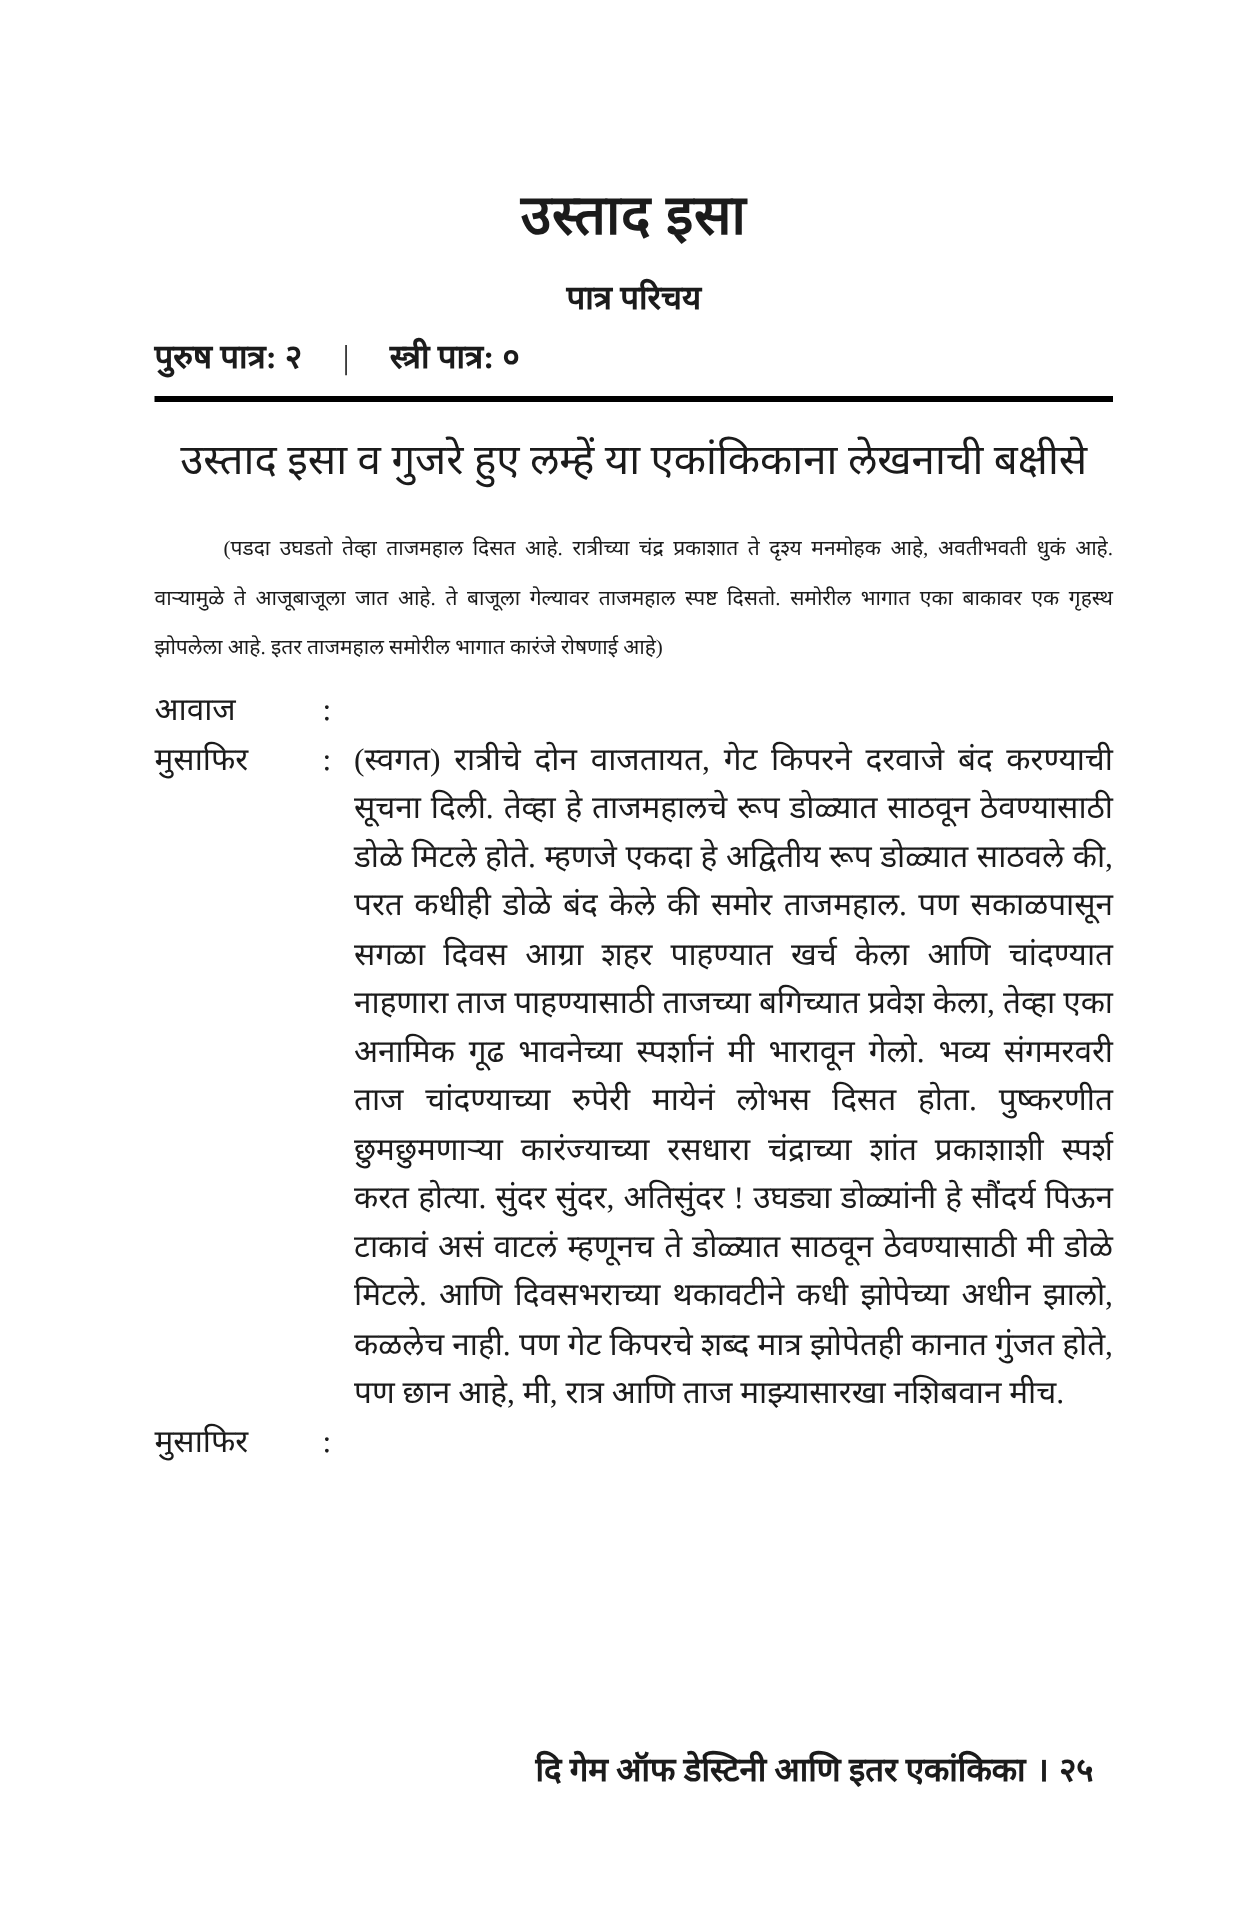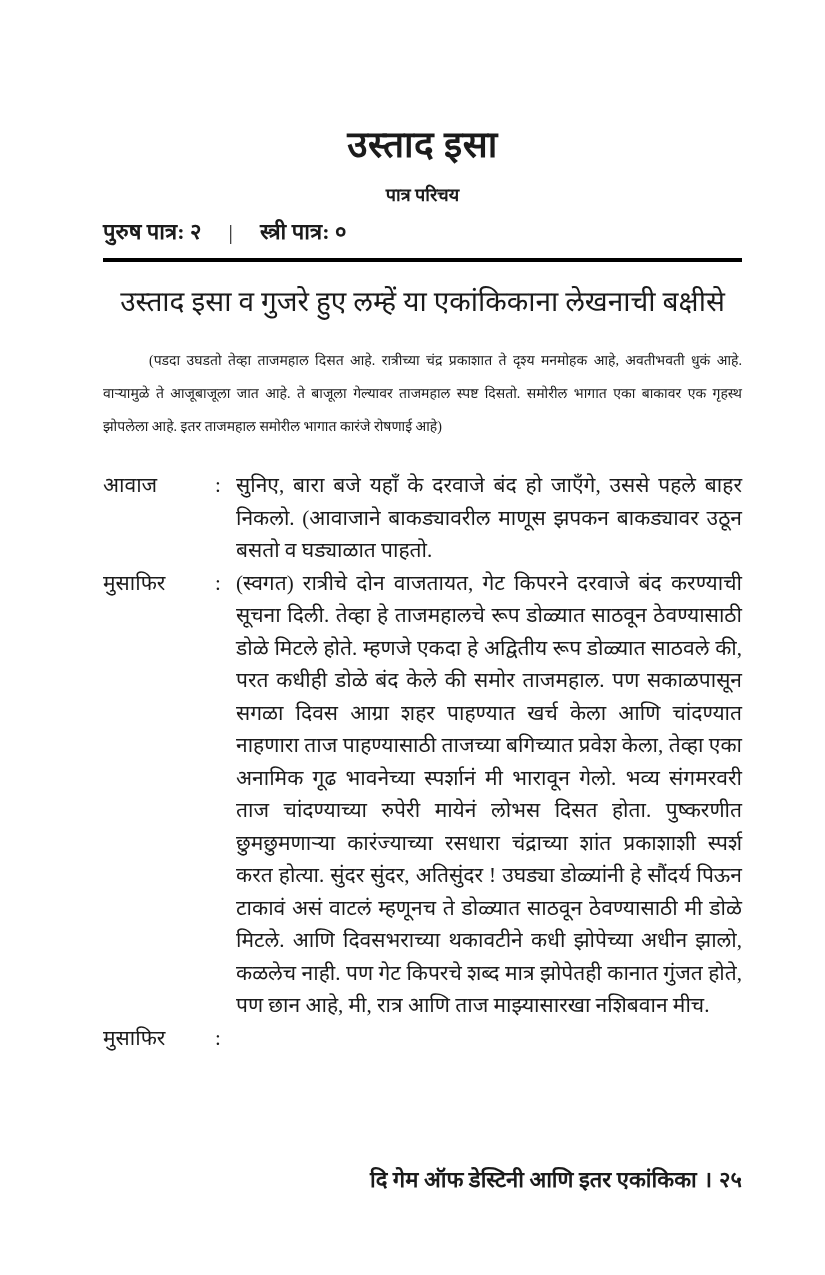--- a/index.html
+++ b/index.html
@@ -22,21 +22,21 @@
   .title{
     margin:0;
     font-size:37px;
     font-weight:700;
     text-align:center;
     line-height:1.25;
     letter-spacing:.5px;
   }
   .cast-heading{
     margin-top:14px;
-    font-size:18px;
+    font-size:22px;
     font-weight:700;
     text-align:center;
   }
   .cast-line{
     margin-top:9px;
     font-size:22px;
     font-weight:700;
   }
   .cast-sep{display:inline-block;margin:0 27px;font-weight:400;}
   .rule{
@@ -50,33 +50,33 @@
     text-align:center;
     line-height:30px;
   }
   .stage-direction{
     margin:27px 0 0 0;
     font-size:14px;
     line-height:33px;
     text-align:justify;
     text-indent:46px;
   }
-  .dialogues{margin-top:26px;}
+  .dialogues{margin-top:8px;}
   .dialogue{
     display:flex;
     align-items:flex-start;
     font-size:21px;
     line-height:32.5px;
   }
   .speaker{width:112px;flex:none;}
   .colon{width:21px;flex:none;text-align:left;}
   .speech{flex:1;text-align:justify;}
   .page-footer{
     position:absolute;
-    right:83px;
+    right:96px;
     bottom:82px;
     font-size:22px;
     font-weight:700;
     text-align:left;
     white-space:nowrap;
   }
   .footer-sep{display:inline-block;margin:0 7px;}
 </style>
 </head>
 <body>
@@ -94,21 +94,20 @@
 
   <p class="dedication">उस्ताद इसा व गुजरे हुए लम्हें या एकांकिकाना लेखनाची बक्षीसे</p>
 
   <p class="stage-direction">(पडदा उघडतो तेव्हा ताजमहाल दिसत आहे. रात्रीच्या चंद्र प्रकाशात ते दृश्य मनमोहक आहे, अवतीभवती धुकं आहे. वाऱ्यामुळे ते आजूबाजूला जात आहे. ते बाजूला गेल्यावर ताजमहाल स्पष्ट दिसतो. समोरील भागात एका बाकावर एक गृहस्थ झोपलेला आहे. इतर ताजमहाल समोरील भागात कारंजे रोषणाई आहे)</p>
 
   <div class="dialogues">
 
     <div class="dialogue">
       <div class="speaker">आवाज</div>
       <div class="colon">:</div>
-      <div class="speech">सुनिए, बारा बजे यहाँ के दरवाजे बंद हो जाएँगे, उससे पहले बाहर निकलो. (आवाजाने बाकड्यावरील माणूस झपकन बाकड्यावर उठून बसतो व घड्याळात पाहतो.</div>
     </div>
 
     <div class="dialogue">
       <div class="speaker">मुसाफिर</div>
       <div class="colon">:</div>
       <div class="speech">(स्वगत) रात्रीचे दोन वाजतायत, गेट किपरने दरवाजे बंद करण्याची सूचना दिली. तेव्हा हे ताजमहालचे रूप डोळ्यात साठवून ठेवण्यासाठी डोळे मिटले होते. म्हणजे एकदा हे अद्वितीय रूप डोळ्यात साठवले की, परत कधीही डोळे बंद केले की समोर ताजमहाल. पण सकाळपासून सगळा दिवस आग्रा शहर पाहण्यात खर्च केला आणि चांदण्यात नाहणारा ताज पाहण्यासाठी ताजच्या बगिच्यात प्रवेश केला, तेव्हा एका अनामिक गूढ भावनेच्या स्पर्शानं मी भारावून गेलो. भव्य संगमरवरी ताज चांदण्याच्या रुपेरी मायेनं लोभस दिसत होता. पुष्करणीत छुमछुमणाऱ्या कारंज्याच्या रसधारा चंद्राच्या शांत प्रकाशाशी स्पर्श करत होत्या. सुंदर सुंदर, अतिसुंदर ! उघड्या डोळ्यांनी हे सौंदर्य पिऊन टाकावं असं वाटलं म्हणूनच ते डोळ्यात साठवून ठेवण्यासाठी मी डोळे मिटले. आणि दिवसभराच्या थकावटीने कधी झोपेच्या अधीन झालो, कळलेच नाही. पण गेट किपरचे शब्द मात्र झोपेतही कानात गुंजत होते, पण छान आहे, मी, रात्र आणि ताज माझ्यासारखा नशिबवान मीच.</div>
     </div>
 
     <div class="dialogue">
       <div class="speaker">मुसाफिर</div>

